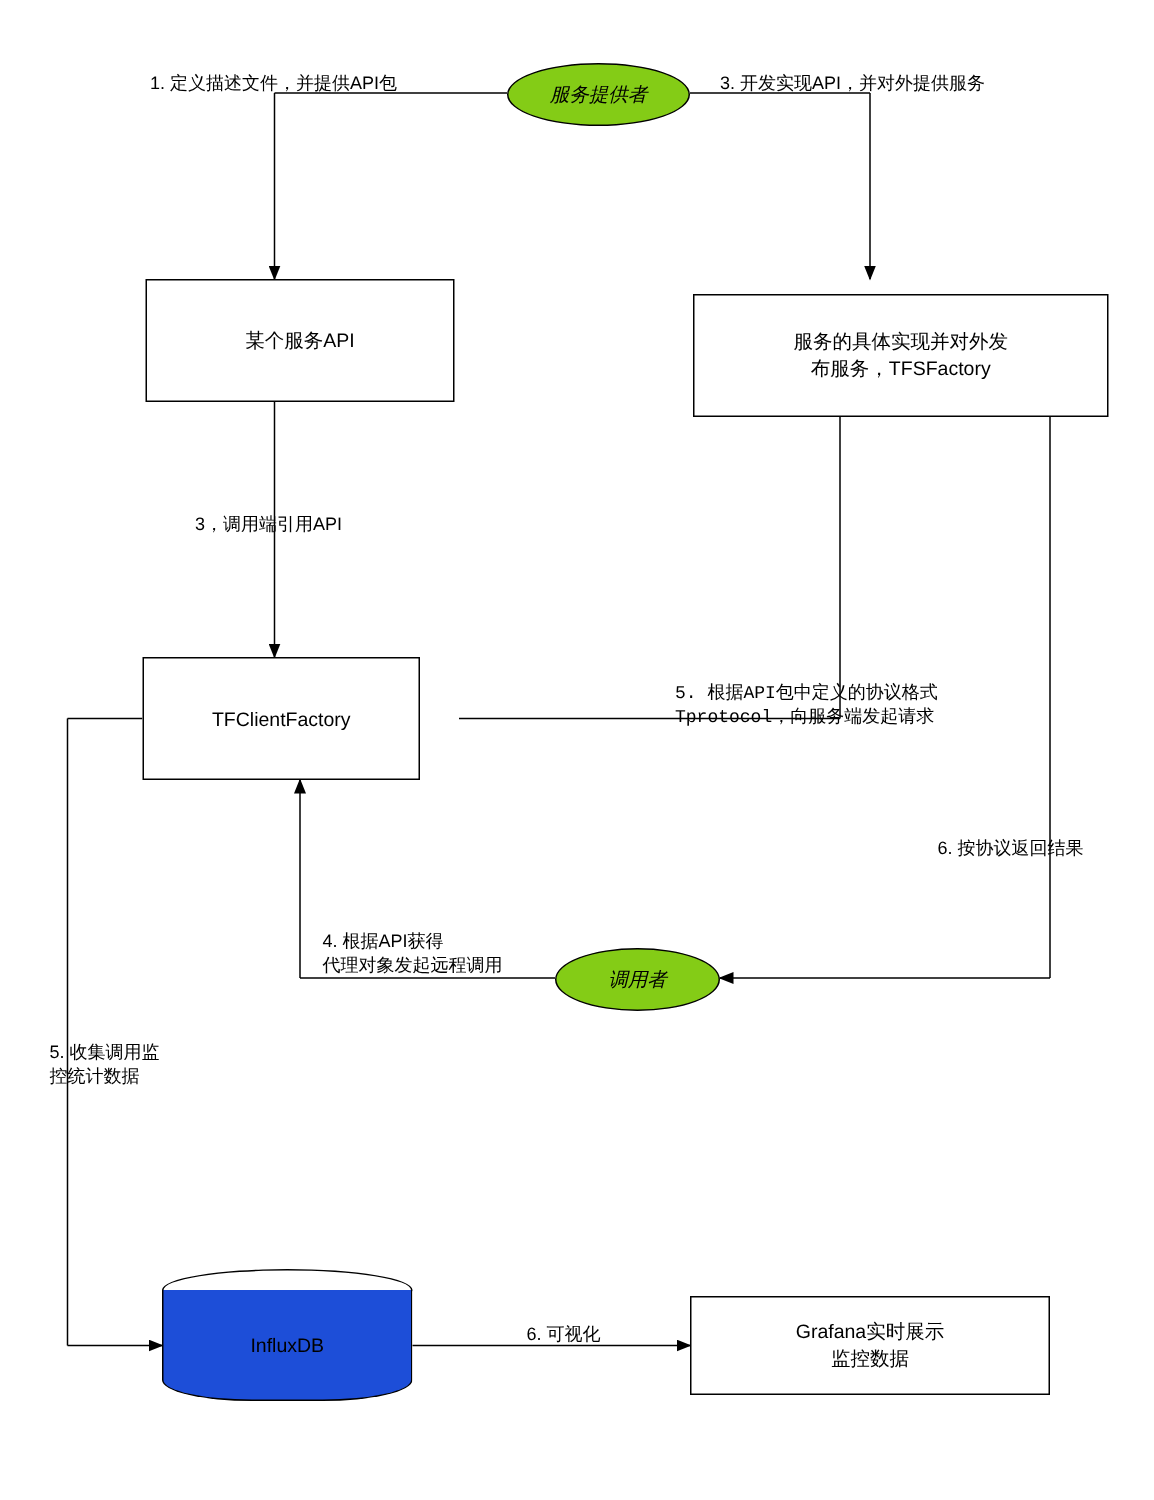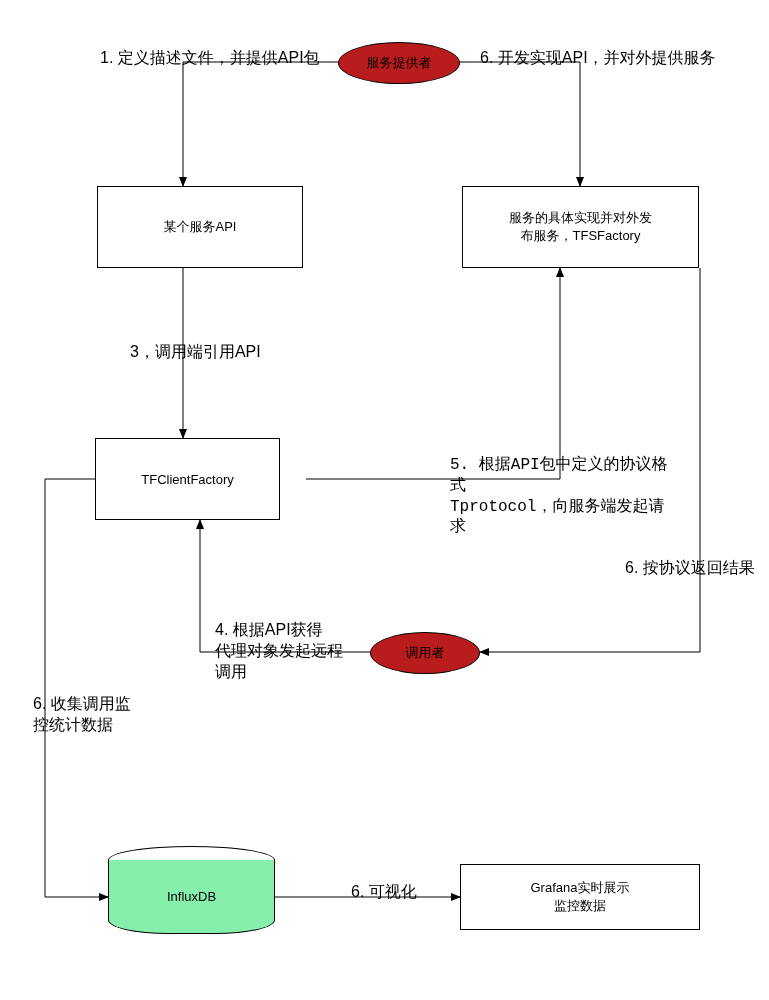--- a/index.html
+++ b/index.html
@@ -19,46 +19,47 @@
       display: flex;
       align-items: center;
       justify-content: center;
       text-align: center;
       padding: 4px;
     }
     .ellipse {
       position: absolute;
       border: 1px solid #000;
       border-radius: 50%;
-      background: #b91c1c;
+      background: #84cc16;
       display: flex;
       align-items: center;
       justify-content: center;
       text-align: center;
+      font-style: italic;
     }
     .cylinder {
       position: absolute;
       border: 1px solid #000;
       border-top: none;
       border-radius: 0 0 60px 60px / 0 0 14px 14px;
       display: flex;
       align-items: center;
       justify-content: center;
       text-align: left;
-      background: #86efac;
+      background: #1d4ed8;
     }
     .cylinder-top {
       position: absolute;
       border: 1px solid #000;
       border-radius: 50%;
       background: #fff;
     }
     .label {
       position: absolute;
-      font-size: 16px;
+      font-size: 12px;
       line-height: 1.3;
       white-space: nowrap;
     }
     .label-wrap { white-space: normal; }
     svg.lines {
       position: absolute;
       left: 0; top: 0;
       width: 769px; height: 1000px;
       pointer-events: none;
     }
@@ -98,21 +99,21 @@
 </svg>
 
 <div class="ellipse" style="left:338px; top:42px; width:122px; height:42px;">
   <span>服务提供者</span>
 </div>
 
 <div class="node" style="left:97px; top:186px; width:206px; height:82px;align-items:center;">
   <span>某个服务API</span>
 </div>
 
-<div class="node" style="left:462px; top:186px; width:237px; height:82px; white-space:pre-line;">
+<div class="node" style="left:462px; top:196px; width:277px; height:82px; white-space:pre-line;">
   <span>服务的具体实现并对外发
 布服务，TFSFactory</span>
 </div>
 
 <div class="node" style="left:95px; top:438px; width:185px; height:82px;">
   <span>TFClientFactory</span>
 </div>
 
 <div class="ellipse" style="left:370px; top:632px; width:110px; height:42px;">
   <span>调用者</span>
@@ -123,28 +124,28 @@
   <span>InfluxDB</span>
 </div>
 
 <div class="node" style="left:460px; top:864px; width:240px; height:66px; white-space:pre-line;">
   <span>Grafana实时展示
 监控数据</span>
 </div>
 
 <div class="label" style="left:100px; top:48px;">1. 定义描述文件，并提供API包</div>
 
-<div class="label" style="left:480px; top:48px;">6. 开发实现API，并对外提供服务</div>
+<div class="label" style="left:480px; top:48px;">3. 开发实现API，并对外提供服务</div>
 
 <div class="label" style="left:130px; top:342px;">3，调用端引用API</div>
 
 <div class="label label-wrap" style="left:215px; top:620px; width:140px; white-space:pre-line;">4. 根据API获得
 代理对象发起远程调用</div>
 
 <div class="label label-wrap" style="left:450px; top:455px; width:220px; white-space:pre-line;font-family:Liberation Mono, monospace;">5. 根据API包中定义的协议格式
 Tprotocol，向服务端发起请求</div>
 
-<div class="label label-wrap" style="left:33px; top:694px; width:100px; white-space:pre-line;">6. 收集调用监
+<div class="label label-wrap" style="left:33px; top:694px; width:100px; white-space:pre-line;">5. 收集调用监
 控统计数据</div>
 
 <div class="label" style="left:625px; top:546px;margin-top:12px;">6. 按协议返回结果</div>
 
 <div class="label" style="left:330px; top:882px;margin-left:21px;">6. 可视化</div>
 
 </body></html>

